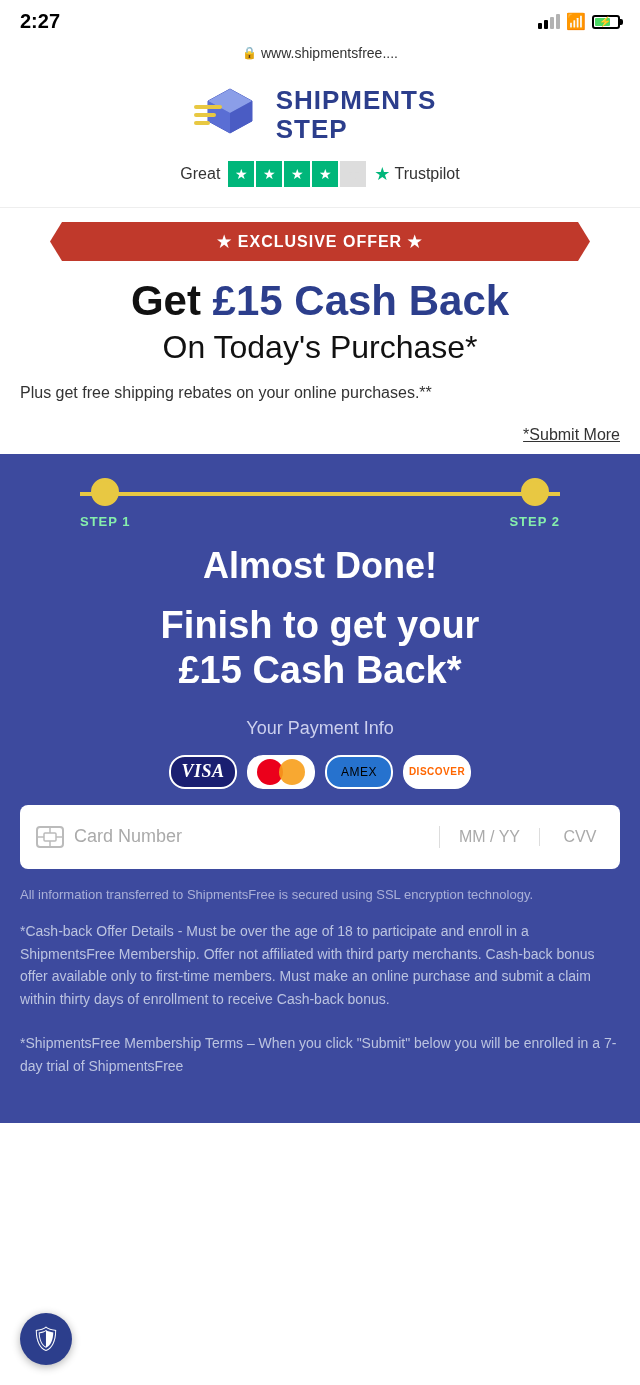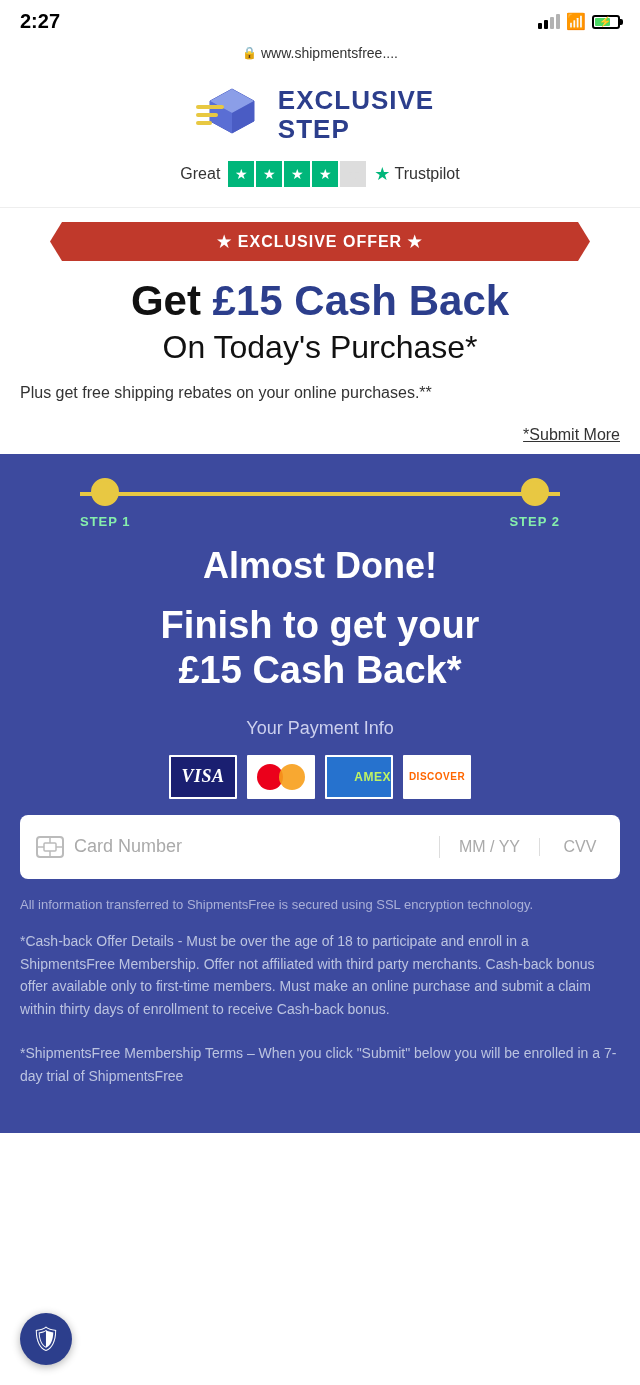--- a/index.html
+++ b/index.html
@@ -313,22 +313,22 @@
     
     .card-logos {
       display: flex;
       justify-content: center;
       gap: 10px;
       margin-bottom: 16px;
       padding: 0 20px;
     }
     .card-logo {
       width: 68px;
-      height: 44px;
-      border-radius: 1px;
+      height: 34px;
+      border-radius: 16px;
       border: 2px solid #fff;
       display: flex;
       align-items: center;
       justify-content: center;
       font-size: 11px;
       font-weight: 900;
       letter-spacing: 0.5px;
       overflow: hidden;
     }
     .card-visa {
@@ -355,24 +355,23 @@
       position: absolute;
       right: 8px;
       width: 26px;
       height: 26px;
       border-radius: 50%;
       background: #f79e1b;
       opacity: 0.9;
     }
     .card-amex {
       background: #2672ce;
-      color: #bef264;
+      color: #000000;
       font-size: 12px;
-      font-weight: 700;
-      justify-content: flex-end;
+      font-weight: 400;
     }
     .card-discover {
       background: #fff;
       color: #f60;
       font-size: 10px;
       font-weight: 900;
     }
 
     
     .card-input-row {
@@ -493,21 +492,21 @@
         <div class="logo-line" style="width:16px;"></div>
       </div>
       <svg class="logo-cube" viewBox="0 0 52 52" fill="none" xmlns="http://www.w3.org/2000/svg">
         <polygon points="26,4 48,16 48,36 26,48 4,36 4,16" fill="#6b7fd7" stroke="#4a5cc4" stroke-width="1"></polygon>
         <polygon points="26,4 48,16 26,28 4,16" fill="#8b9ee8"></polygon>
         <polygon points="26,28 48,16 48,36 26,48" fill="#4a5cc4"></polygon>
         <polygon points="26,28 4,16 4,36 26,48" fill="#5a6ed4"></polygon>
       </svg>
     </div>
     <div class="logo-text">
-      <span class="logo-text-shipments">EXCLUSIVE</span>
+      <span class="logo-text-shipments">SHIPMENTS</span>
       <span class="logo-text-free">STEP</span>
     </div>
   </div>
 
   <div class="trustpilot-row">
     <span class="trustpilot-label">Great</span>
     <div class="stars-container">
       <div class="star star-filled">★</div>
       <div class="star star-filled">★</div>
       <div class="star star-filled">★</div>

